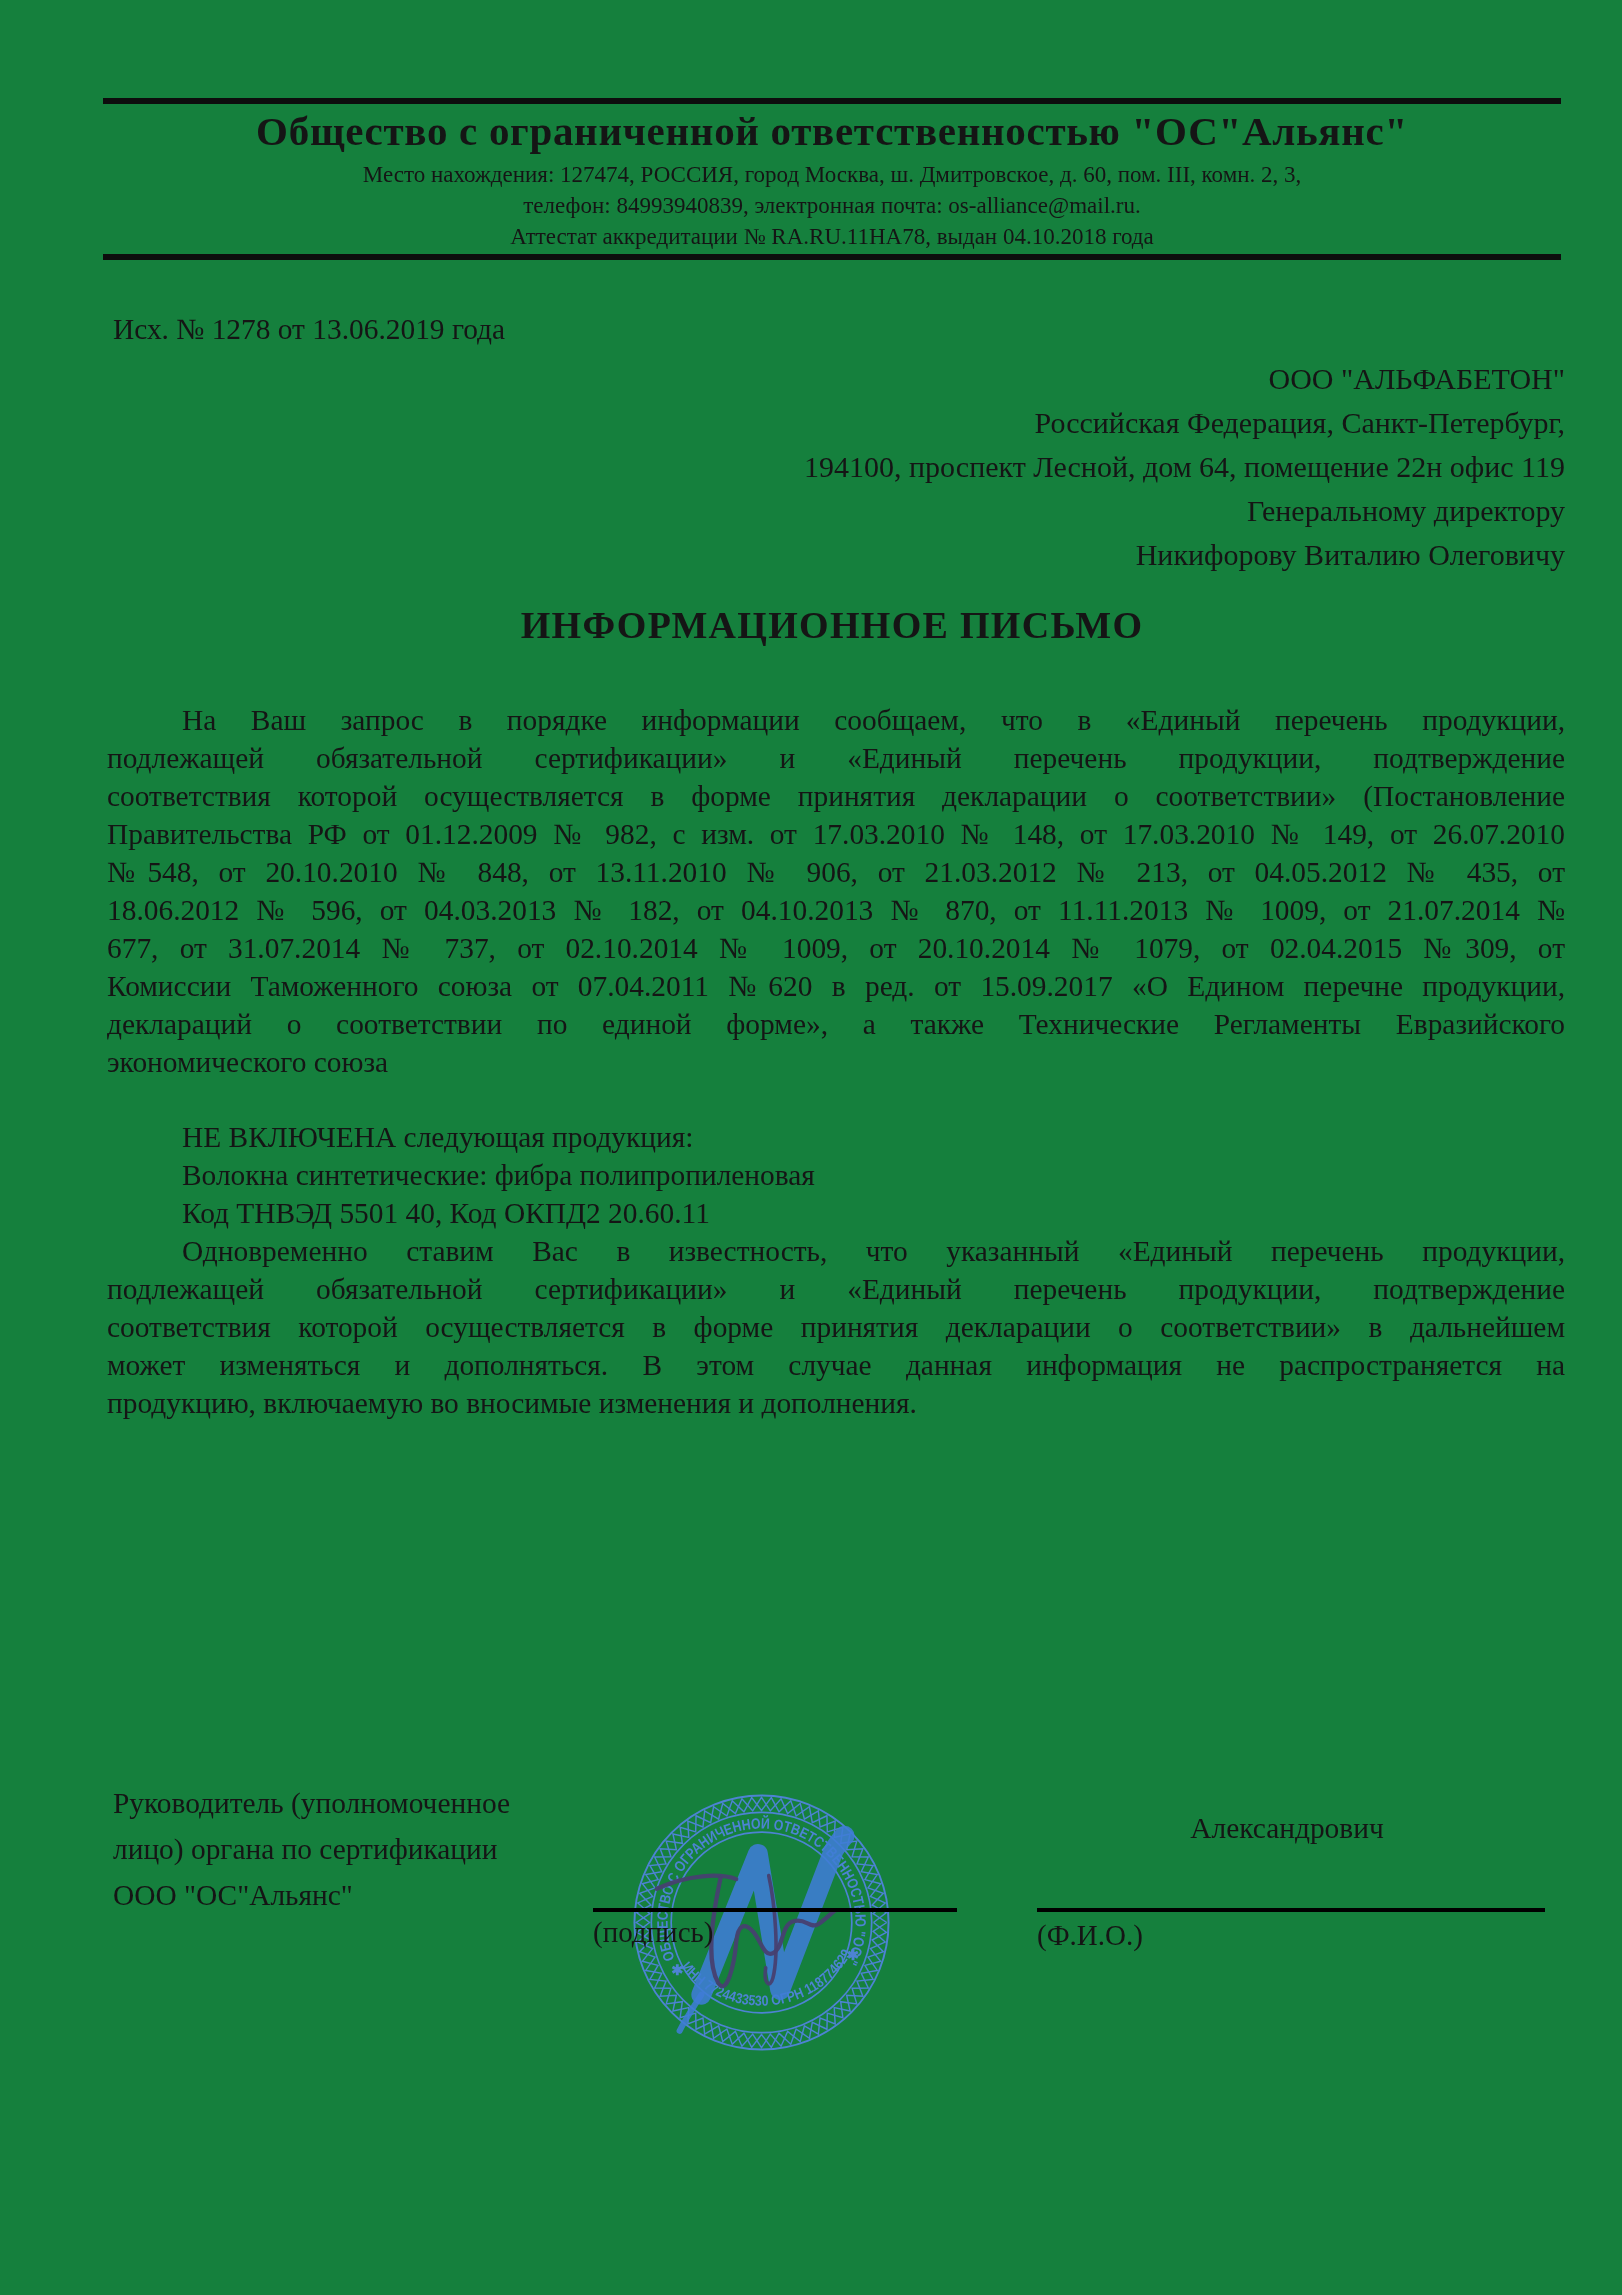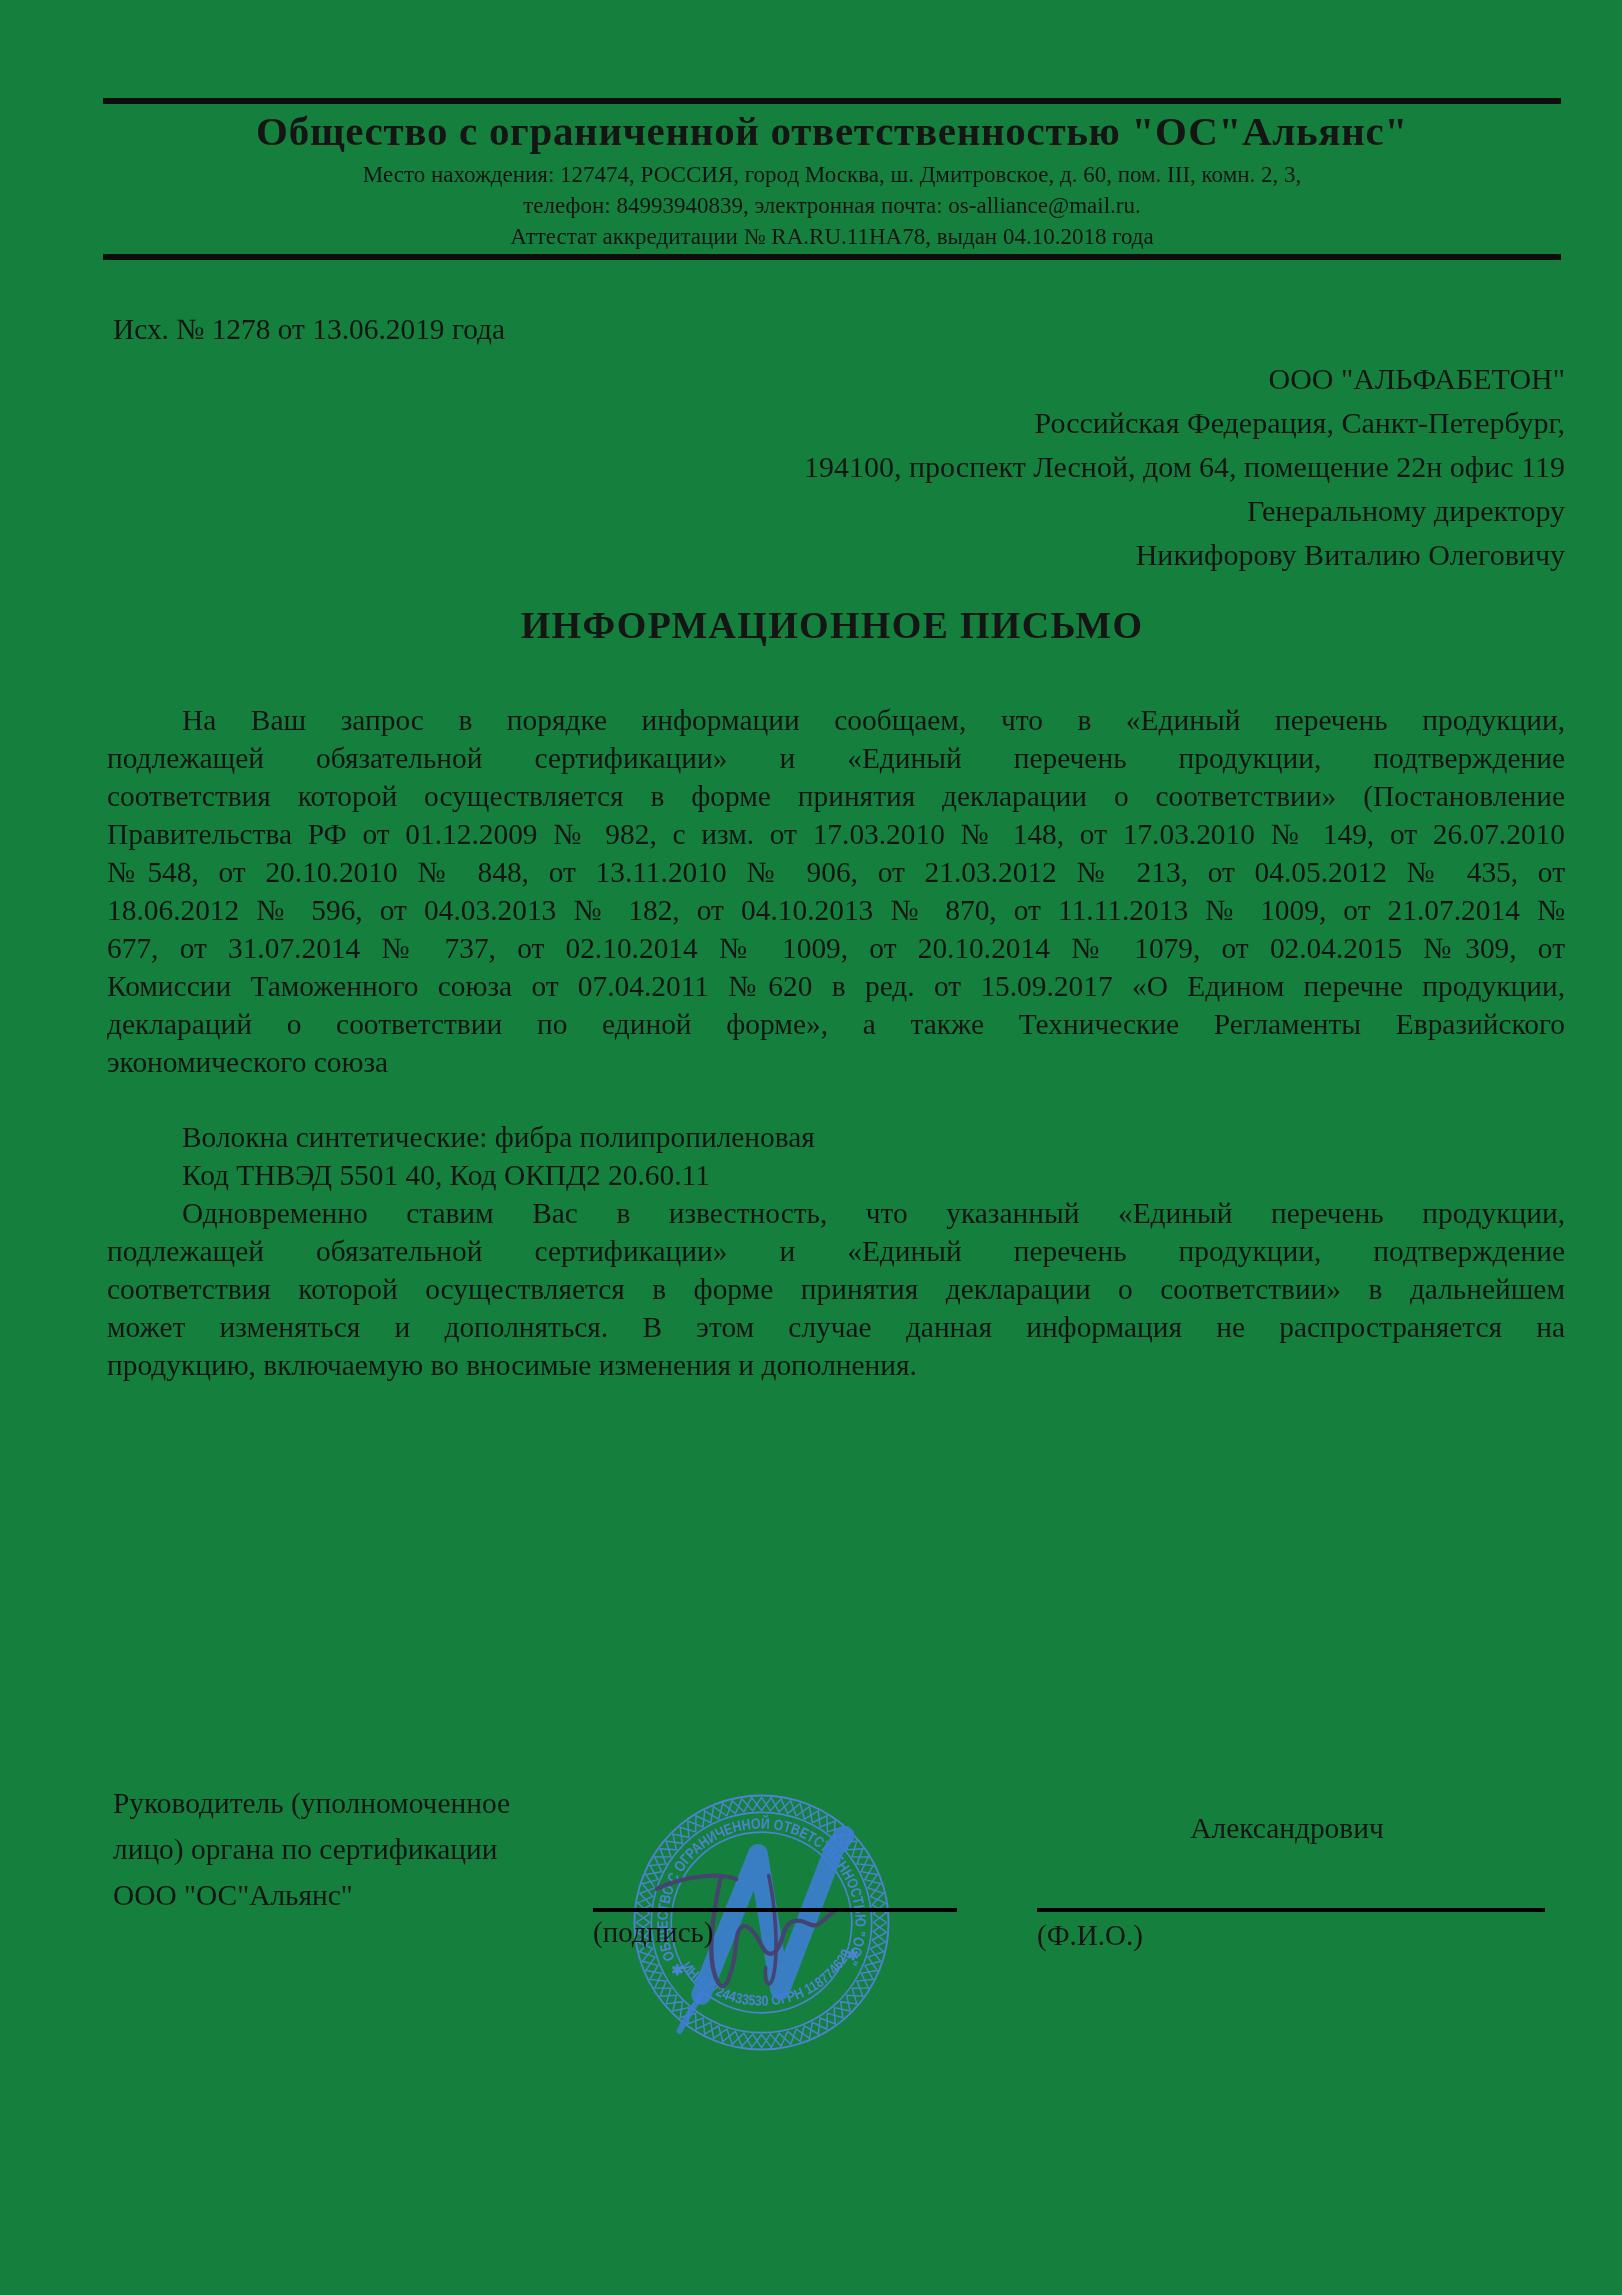--- a/index.html
+++ b/index.html
@@ -82,20 +82,21 @@
         <div class="tl">Правительства РФ от 01.12.2009 № 982, с изм. от 17.03.2010 № 148, от 17.03.2010 № 149, от 26.07.2010</div>
         <div class="tl">№548, от 20.10.2010 № 848, от 13.11.2010 № 906, от 21.03.2012 № 213, от 04.05.2012 № 435, от</div>
         <div class="tl">18.06.2012 № 596, от 04.03.2013 № 182, от 04.10.2013 № 870, от 11.11.2013 № 1009, от 21.07.2014 №</div>
         <div class="tl">677, от 31.07.2014 № 737, от 02.10.2014 № 1009, от 20.10.2014 № 1079, от 02.04.2015 №309, от</div>
         <div class="tl">Комиссии Таможенного союза от 07.04.2011 №620 в ред. от 15.09.2017 «О Едином перечне продукции,</div>
         <div class="tl">деклараций о соответствии по единой форме», а также Технические Регламенты Евразийского</div>
         <div class="tl">экономического союза</div>
       </div>
     <div class="spacer"></div>
     <div class="ni">
+        <div class="tl">НЕ ВКЛЮЧЕНА следующая продукция:</div>
         <div class="tl">Волокна синтетические: фибра полипропиленовая</div>
         <div class="tl">Код ТНВЭД 5501 40, Код ОКПД2  20.60.11</div>
       </div>
     <div class="para">
         <div class="tl">Одновременно ставим Вас в известность, что указанный «Единый перечень продукции,</div>
         <div class="tl">подлежащей обязательной сертификации» и «Единый перечень продукции, подтверждение</div>
         <div class="tl">соответствия которой осуществляется в форме принятия декларации о соответствии» в дальнейшем</div>
         <div class="tl">может изменяться и дополняться. В этом случае данная информация не распространяется на</div>
         <div class="tl">продукцию, включаемую во вносимые изменения и дополнения.</div>
       </div>

